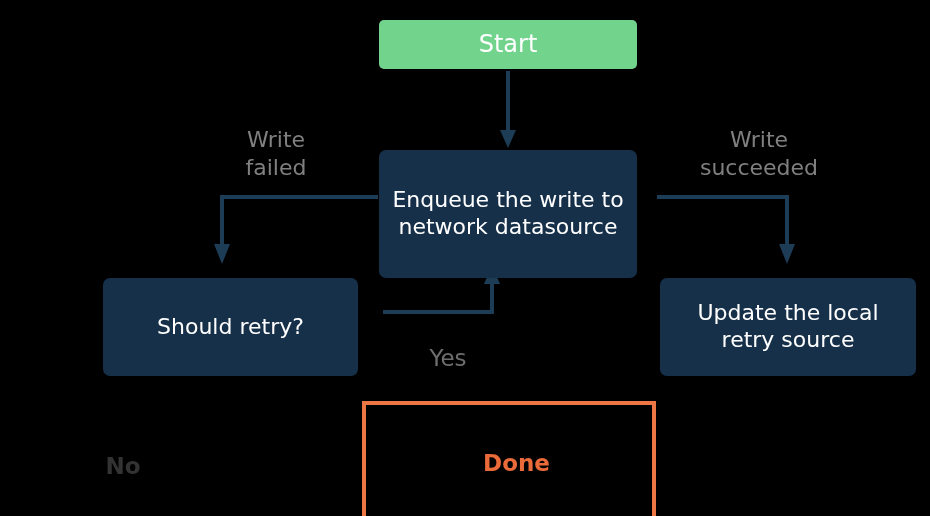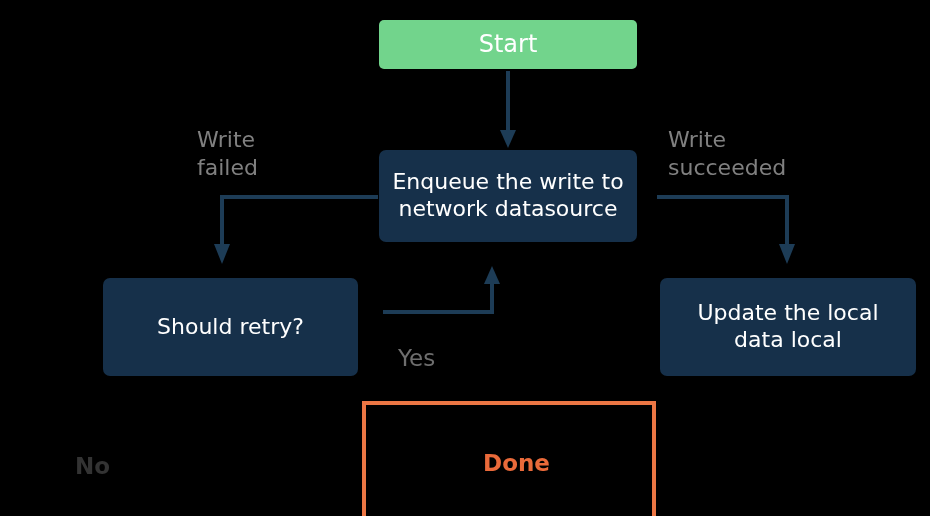--- a/index.html
+++ b/index.html
@@ -34,21 +34,21 @@
     left: 379px;  top: 8px;
     width: 258px; height: 49px;
     background: #72d48c;
     border-radius: 5px;
     color: #ffffff;
     font-size: 24px;
     font-weight: 400;
   }
   .node-enqueue {
     left: 379px;  top: 138px;
-    width: 258px; height: 92px;
+    width: 258px; height: 128px;
     background: #16304a;
     border-radius: 7px;
     color: #ffffff;
     font-size: 22px;
     font-weight: 400;
     padding: 0 12px;
   }
   .node-retry {
     left: 103px;  top: 266px;
     width: 255px; height: 98px;
@@ -76,21 +76,21 @@
     border: 4px solid #eb7murky;
     color: #ea6a3a;
     font-size: 23px;
     font-weight: 700;
     padding-left: 15px;
   }
   .node-done { border: 4px solid #ec7644; }
 
   .edge-label {
     position: absolute;
-    text-align: left;
+    text-align: center;
     line-height: 1.25;
     white-space: pre-line;
   }
   .label-write-failed {
     left: 197px; top: 114px;
     width: 158px;
     color: #808080;
     font-size: 22px;
     font-weight: 400;
   }
@@ -155,21 +155,21 @@
       <path d="M484,272 L500,272 L492,254 Z" fill="#1d3c56"></path>
     </g>
   </svg>
 
   <div class="node node-start">Start</div>
 
   <div class="node node-enqueue">Enqueue the write to network datasource</div>
 
   <div class="node node-retry">Should retry?</div>
 
-  <div class="node node-update">Update the local data local</div>
+  <div class="node node-update">Update the local retry source</div>
 
   <div class="node node-done">Done</div>
 
   <div class="edge-label label-write-failed">Write
 failed</div>
 
   <div class="edge-label label-write-succeeded">Write
 succeeded</div>
 
   <div class="edge-label label-yes">Yes</div>

